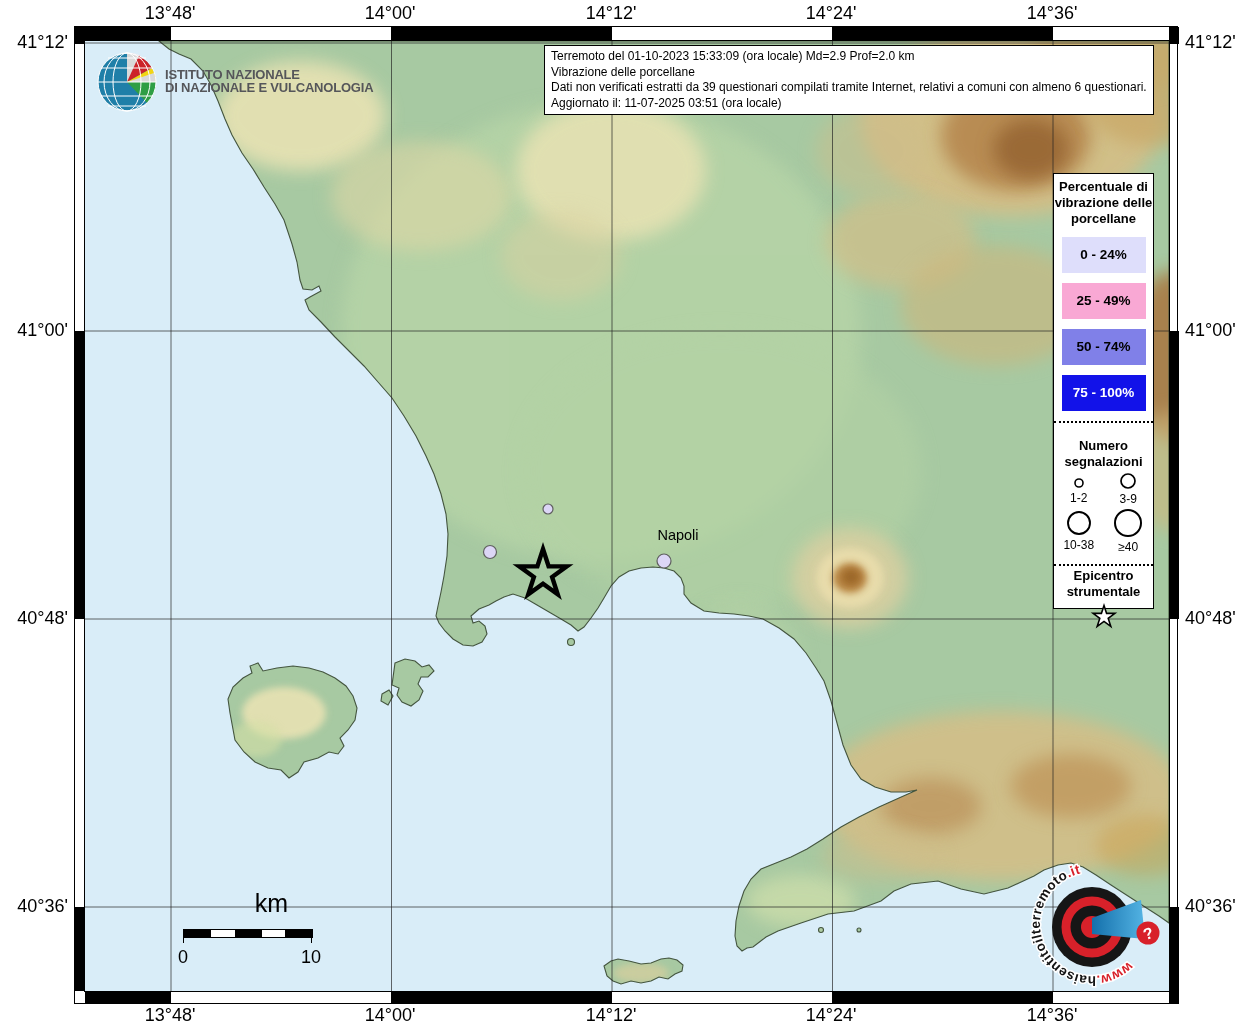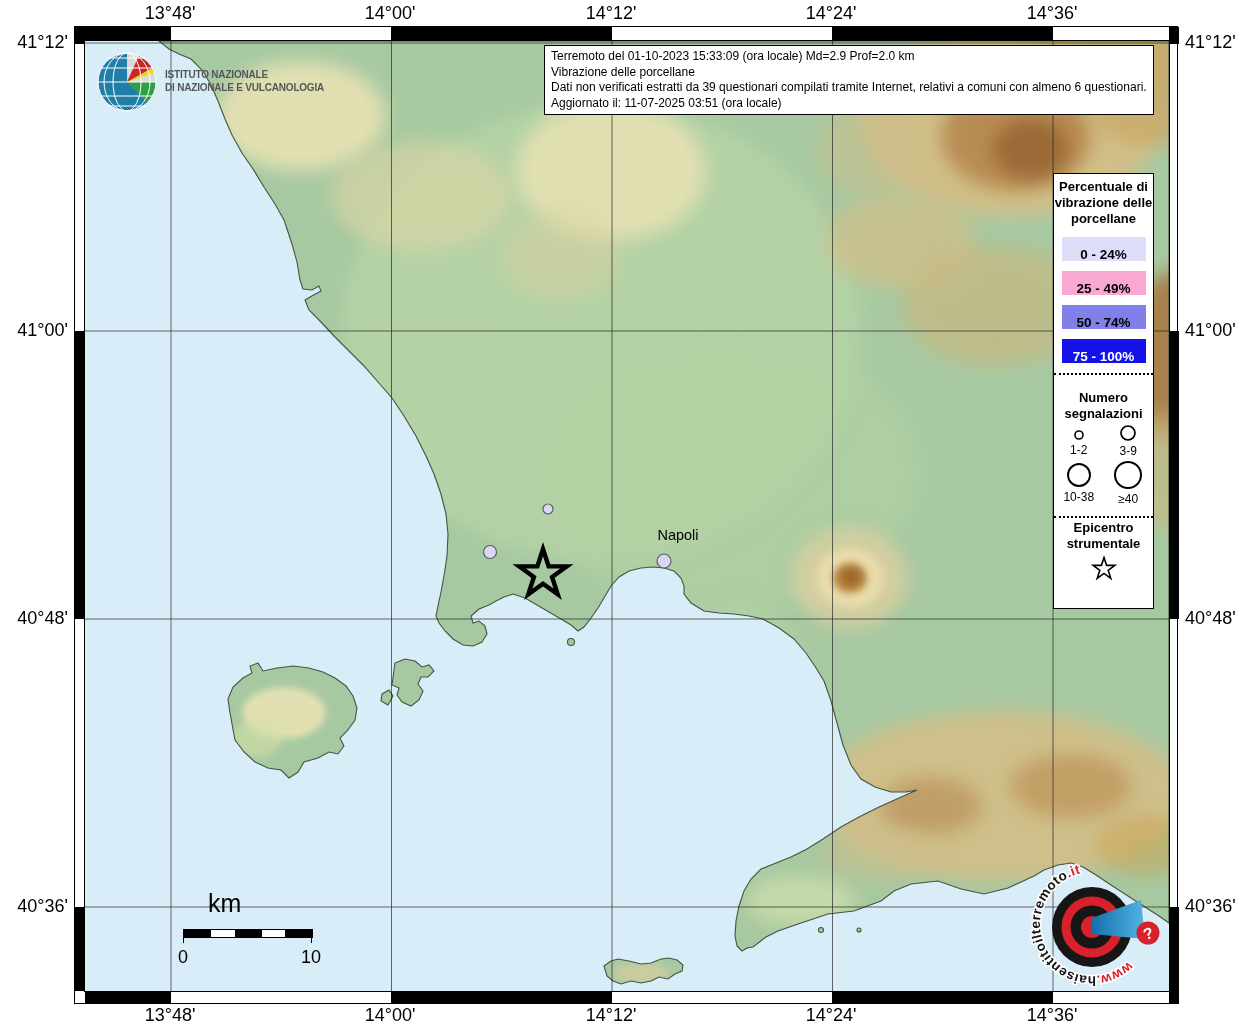--- a/index.html
+++ b/index.html
@@ -19,35 +19,35 @@
   .report-circle{fill:#dcd6f6;stroke:#5f5f5f;stroke-width:1.2;}
   .epicenter-star{fill:none;stroke:#000;stroke-width:4.4;stroke-linejoin:miter;}
   .city-label{font-family:"Liberation Sans",sans-serif;font-size:14.5px;fill:#000;}
   
   #title-box{position:absolute;left:459px;top:4px;width:610px;background:#fff;border:1px solid #000;
              padding:3px 6px;box-sizing:border-box;font-size:12px;line-height:15.5px;color:#000;}
   
   #legend{position:absolute;left:968px;top:132px;width:101px;height:436px;background:#fff;border:1.5px solid #000;
           box-sizing:border-box;text-align:center;color:#000;}
   .leg-title{font-weight:bold;font-size:13px;line-height:16px;margin-top:5px;}
-  .swatch{width:84px;height:24px;margin:10px auto 0 auto;font-weight:bold;font-size:13.5px;line-height:36px;}
+  .swatch{width:84px;height:36px;margin:10px auto 0 auto;font-weight:bold;font-size:13.5px;line-height:36px;}
   .leg-sep{border-top:2px dotted #000;margin:10px 0 2px 0;height:0;}
   .count-row{display:flex;justify-content:space-around;align-items:center;margin-top:2px;}
   .count-cell{width:46px;}
   .count-label{font-size:12px;line-height:13px;}
   .leg-star-wrap{margin-top:2px;}
   
-  #km-label{position:absolute;left:123px;top:848px;width:80px;text-align:left;font-size:25px;color:#000;}
+  #km-label{position:absolute;left:123px;top:848px;width:80px;text-align:right;font-size:25px;color:#000;}
   #scalebar{position:absolute;left:98px;top:888px;width:128px;height:7px;border:1px solid #000;box-sizing:content-box;display:flex;}
   #scalebar .sb{height:100%;}
   .sb-tick{position:absolute;width:1px;height:6px;background:#000;top:896px;}
   .sb-num{position:absolute;top:906px;width:40px;text-align:center;font-size:18px;color:#000;}
   
   #ingv{position:absolute;left:10px;top:8px;display:flex;align-items:center;}
-  #ingv-text{margin-left:6px;font-size:10px;font-weight:bold;letter-spacing:-0.2px;color:#55565a;line-height:13px;}
+  #ingv-text{margin-left:6px;font-size:13px;font-weight:bold;letter-spacing:-0.2px;color:#55565a;line-height:13px;}
   
   #site-logo{position:absolute;left:944px;top:818px;width:140px;height:140px;}
   .logo-arc-text{font-size:13.5px;font-weight:bold;letter-spacing:0.4px;
                  paint-order:stroke;stroke:#ffffff;stroke-width:3px;}
 </style>
 </head>
 <body>
 
 <div id="page">
 

